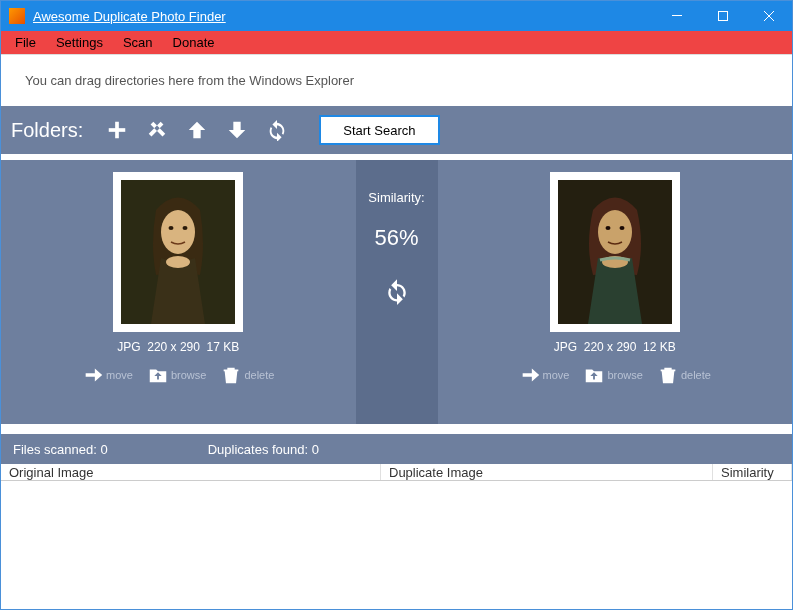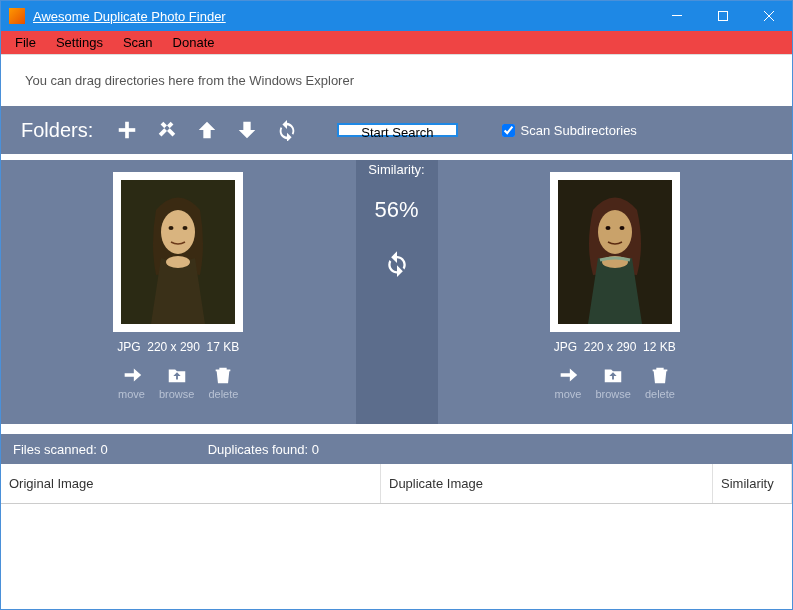--- a/index.html
+++ b/index.html
@@ -5,42 +5,42 @@
 * { box-sizing: border-box; margin: 0; padding: 0; }
 body { font-family: "Segoe UI", Tahoma, sans-serif; font-size: 13px; background: #fff; width: 793px; height: 610px; overflow: hidden; border: 1px solid #4a90d9; }
 .titlebar { background: #1e88e5; color: #fff; height: 30px; display: flex; align-items: center; padding: 0 0 0 8px; }
 .titlebar-icon { width: 16px; height: 16px; background: linear-gradient(135deg,#ff9800,#e65100); margin-right: 8px; display:inline-block; }
 .titlebar-text { flex: 1; font-size: 13px; text-decoration: underline; }
 .win-controls { display: flex; height: 100%; }
 .win-btn { width: 46px; display: flex; align-items: center; justify-content: center; color: #fff; cursor: pointer; }
 .menubar { background: #ef4444; height: 24px; display: flex; align-items: center; padding: 0 4px; border-bottom: 1px solid #ddd; }
 .menu-item { padding: 3px 10px; cursor: pointer; }
 .drop-zone { background: #fff; padding: 18px 12px 18px 24px; color: #555; font-size: 13px; }
-.toolbar { background: #6e7f9e; height: 48px; display: flex; align-items: center; padding: 0 20px; gap: 8px; }
+.toolbar { background: #6e7f9e; height: 48px; display: flex; align-items: center; padding: 0 10px; gap: 8px; }
 .folders-label { color: #fff; font-size: 20px; margin-right: 10px; }
 .tool-icon { width: 32px; height: 32px; display: flex; align-items: center; justify-content: center; color: #fff; cursor: pointer; }
 .tool-icon svg { width: 22px; height: 22px; fill: #fff; }
-.start-btn { background: #fff; border: 2px solid #1e88e5; color: #000; height: 14px; padding: 0 22px; margin-left: 26px; cursor: pointer; font-size: 13px; }
+.start-btn { background: #fff; border: 2px solid #1e88e5; color: #000; height: 30px; padding: 0 22px; margin-left: 18px; cursor: pointer; font-size: 13px; }
 .checkbox-wrap { display: flex; align-items: center; color: #fff; margin-left: 36px; cursor: pointer; }
 .checkbox-wrap input { margin-right: 6px; }
 .compare-area { display: flex; height: 270px; background: #6e7f9e; border-top: 6px solid #fff; }
 .image-panel { flex: 1; display: flex; flex-direction: column; align-items: center; padding: 12px 0 0 0; }
 .image-frame { background: #fff; padding: 8px; width: 130px; height: 160px; display:flex; align-items:center; justify-content:center; }
 .mona { width: 114px; height: 144px; }
 .img-meta { color: #fff; font-size: 12px; margin-top: 8px; }
 .file-actions { display: flex; gap: 14px; margin-top: 10px; }
-.file-action { display: flex; flex-direction: column; align-items: center; gap: 2px; cursor: pointer; }
+.file-action { display: flex; align-items: center; gap: 2px; cursor: pointer; }
 .file-action svg { width: 22px; height: 22px; fill: #fff; }
 .file-action-label { color: #b8c2d4; font-size: 11px; }
-.similarity-panel { width: 82px; background: #5c6d8c; display: flex; flex-direction: column; align-items: center; padding: 2px 0; color: #fff; }
+.similarity-panel { width: 82px; background: #5c6d8c; display: flex; flex-direction: column; align-items: center; padding: 30px 0; color: #fff; }
 .similarity-label { font-size: 13px; }
 .similarity-value { font-size: 22px; margin-top: 20px; }
 .swap-icon { margin-top: 26px; width: 28px; height: 28px; fill: #fff; cursor: pointer; }
 .status-bar { background: #6e7f9e; color: #fff; height: 30px; display: flex; align-items: center; padding: 0 12px; gap: 100px; font-size: 13px; border-top: 10px solid #fff; box-sizing: content-box; }
-.results-header { display: flex; background: #fff; border-bottom: 1px solid #ccc; height: 40px; align-items: center; font-size: 13px; color: #333; }
+.results-header { display: flex; background: #fff; border-bottom: 1px solid #ccc; height: 17px; align-items: center; font-size: 13px; color: #333; }
 .results-header > div { padding: 0 8px; border-right: 1px solid #e0e0e0; height: 100%; display:flex; align-items:center; }
 .col-orig { width: 380px; }
 .col-dup { width: 332px; }
 .col-sim { flex: 1; }
 .results-body { background: #fff; height: 100px; }
 </style>
 </head>
 <body>
 
 <div class="titlebar">
@@ -99,24 +99,20 @@
       <svg viewBox="0 0 24 24">
         <path d="M12 21l-9-9h5V3h8v9h5z"></path>
       </svg>
     </div>
   <div class="tool-icon">
       <svg viewBox="0 0 24 24">
         <path d="M12 4V1L7 6l5 5V7c3.3 0 6 2.7 6 6 0 1-.3 2-.7 2.8l1.5 1.5C19.5 16 20 14.6 20 13c0-5-4-9-8-9zm0 15c-3.3 0-6-2.7-6-6 0-1 .3-2 .7-2.8L5.2 8.7C4.5 10 4 11.4 4 13c0 5 4 9 8 9v3l5-5-5-5v4z" fill="#fff"></path>
       </svg>
     </div>
   <button class="start-btn">Start Search</button>
-  <label class="checkbox-wrap">
-    <input type="checkbox" checked="" style="">
-    <span>Scan Subdirectories</span>
-  </label>
 </div>
 
 <div class="compare-area">
 
   <div class="image-panel">
     <div class="image-frame">
       <svg class="mona" viewBox="0 0 114 144" preserveAspectRatio="none">
         <rect width="114" height="144" fill="#2b2a14"></rect>
         <ellipse cx="57" cy="48" rx="22" ry="28" fill="#c9a26a"></ellipse>
         <path d="M35 30 Q57 5 79 30 Q85 65 79 95 Q57 90 35 95 Q29 65 35 30 Z" fill="#3a2a12"></path>

